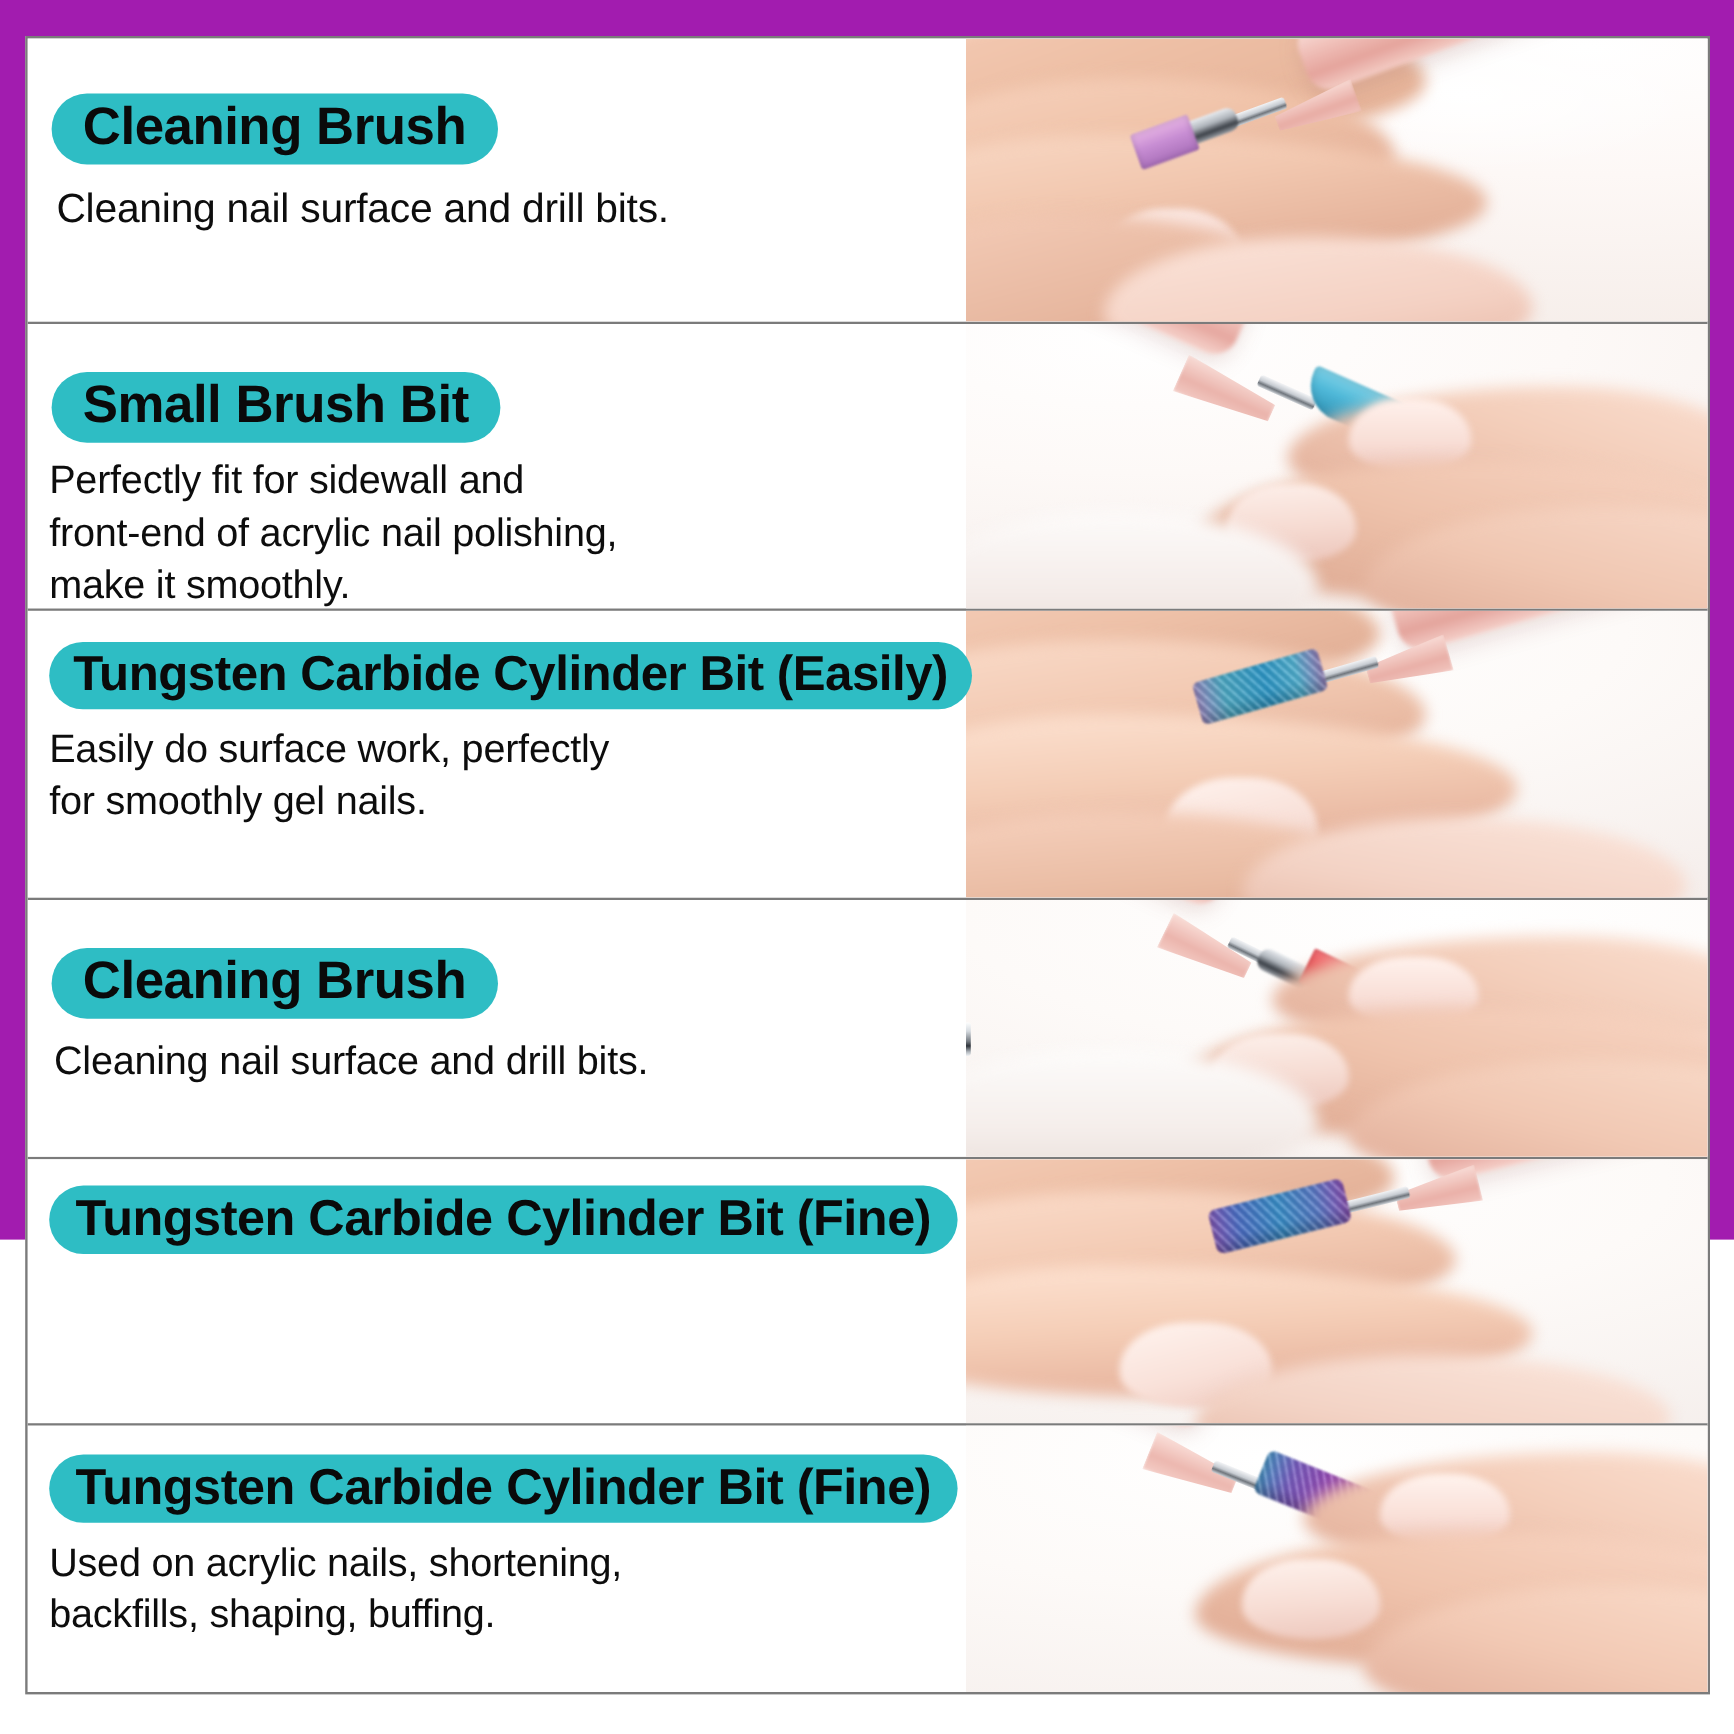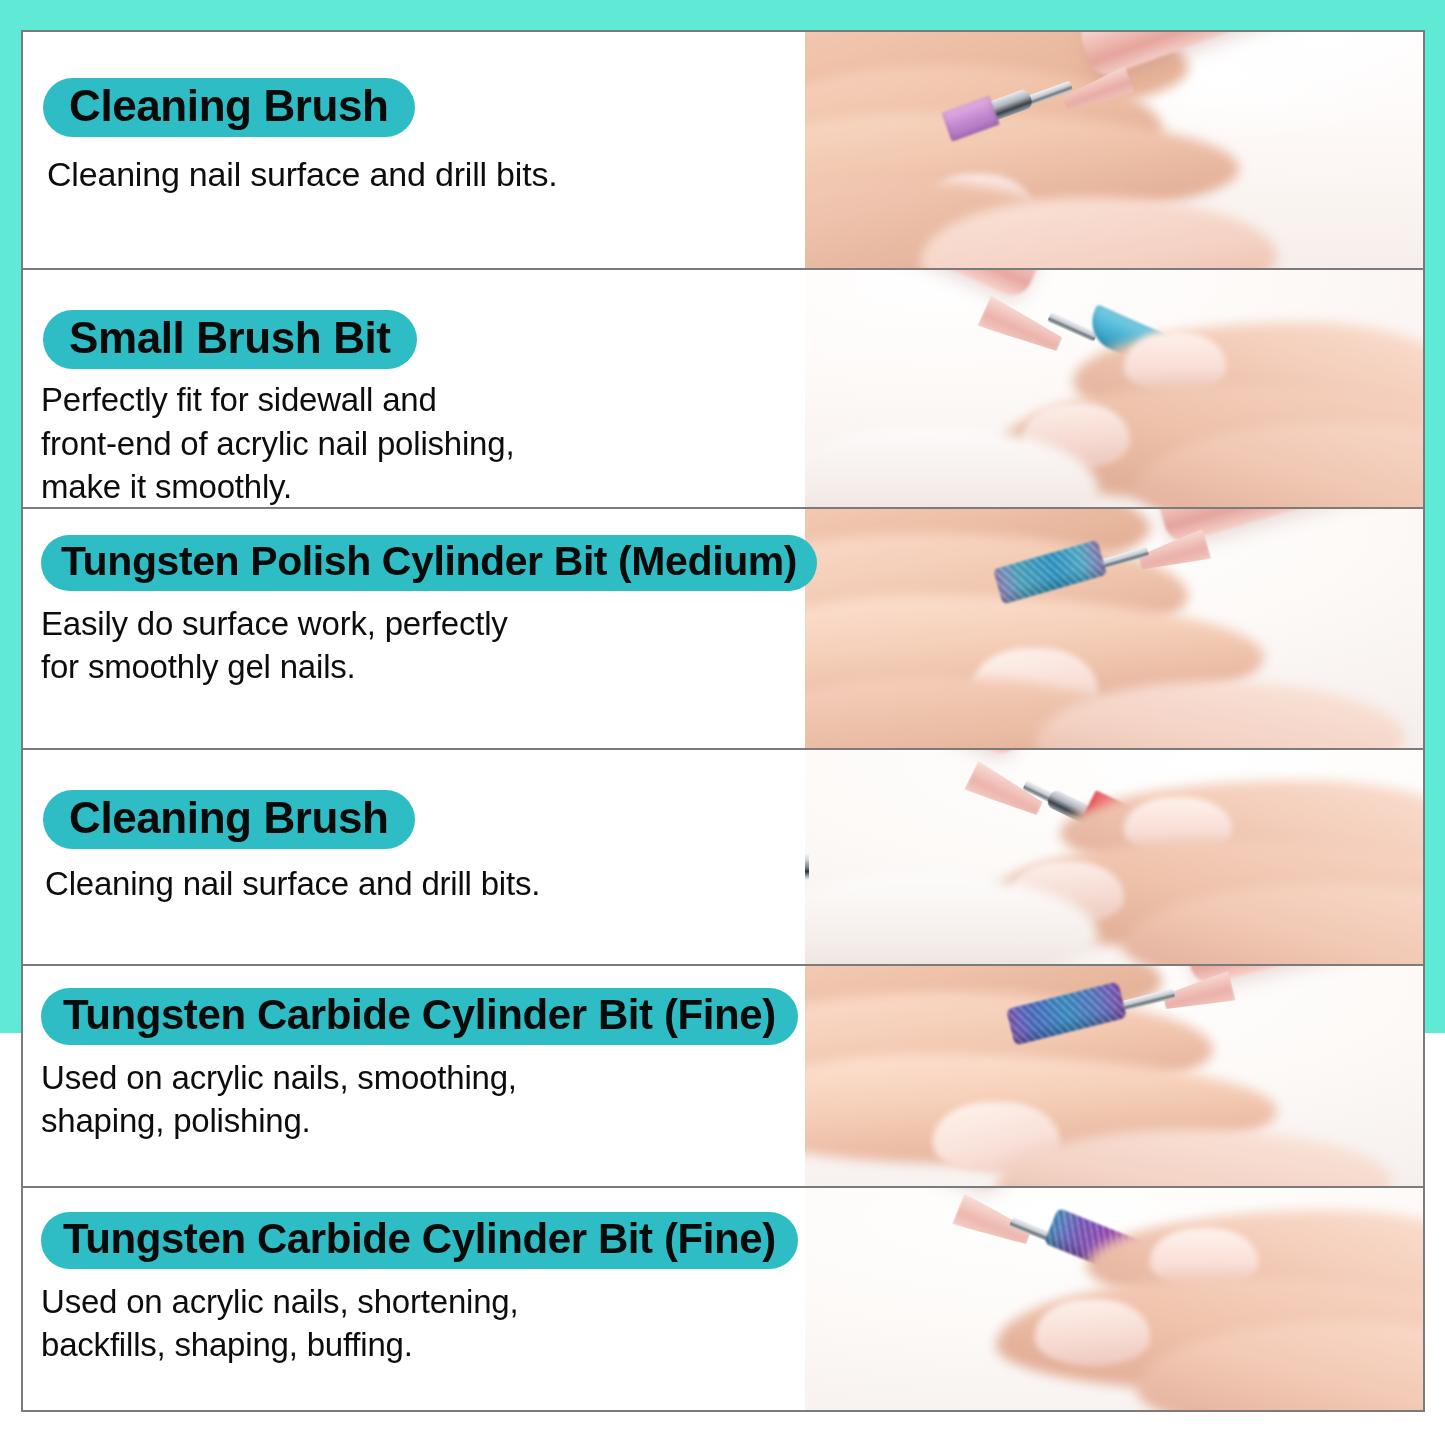--- a/index.html
+++ b/index.html
@@ -6,21 +6,21 @@
   html,body {
     width:1445px; height:1445px;
     background:#ffffff;
     font-family:"Liberation Sans", sans-serif;
     overflow:hidden;
   }
 
   #sheet {
     position:relative;
     width:1445px; height:1033px;
-    background:#5eead4;
+    background:#a21caf;
   }
 
   
   .frame {
     position:absolute;
     left:21px; top:30px;
     width:1404px; height:1382px;
     border:2px solid #7b7b7b;
     background:#ffffff;
     overflow:hidden;
@@ -305,21 +305,21 @@
         <div class="bit-photo" style="left:30%;top:19%;width:17%;height:15%;
              transform:rotate(-16deg);border-radius:5px;
              background:linear-gradient(90deg,#9e8ecb 0%,#4fb0cc 22%,#2f9fd2 55%,#54b7d8 80%,#9b87c6 100%);
              box-shadow:inset 0 -6px 10px rgba(0,0,0,.22);"></div>
         <div class="bit-photo" style="left:30%;top:19%;width:17%;height:15%;
              transform:rotate(-16deg);border-radius:5px;opacity:.6;
              background:repeating-linear-gradient(58deg, rgba(255,255,255,.5) 0 1.5px, rgba(0,0,0,.22) 1.5px 6px);"></div>
       </div>
 
       <div class="txtcol">
-        <div class="badge" style="margin:26px 0 0 18px;padding:5px 20px 8px 20px;font-size:41px;line-height:1.05;">Tungsten Polish Cylinder Bit (Medium)</div>
+        <div class="badge" style="margin:26px 0 0 18px;padding:5px 20px 8px 20px;font-size:41px;line-height:1.05;">Tungsten Carbide Cylinder Bit (Easily)</div>
         <div class="desc" style="margin:12px 0 0 18px;font-size:33px;line-height:1.3;">Easily do surface work, perfectly
 for smoothly gel nails.</div>
       </div>
 
       <div class="prod" style="left:479px;top:94px;width:300px;height:116px;">
         <div class="cyl-body" style="left:0;top:0;width:210px;height:116px;border-radius:8px;
              background:linear-gradient(92deg,#b98fc4 0%,#7fc0cf 12%,#4fb6c9 34%,#2e9fd6 58%,#62bcdb 80%,#a88dc6 100%);"></div>
         <div style="position:absolute;left:0;top:0;width:16px;height:116px;border-radius:8px 0 0 8px;
              background:linear-gradient(90deg,rgba(185,143,196,.95) 0%,rgba(185,143,196,0) 100%);"></div>
         <div class="metal-seg" style="position:absolute;left:204px;top:44px;width:96px;height:30px;border-radius:2px;
@@ -418,22 +418,20 @@
              transform:rotate(-14deg);border-radius:6px;
              background:linear-gradient(90deg,#8a5fc6 0%,#4f74d0 20%,#3b96d4 50%,#5d7fd0 78%,#9257c2 100%);
              box-shadow:inset 0 -6px 10px rgba(0,0,0,.25);"></div>
         <div class="bit-photo" style="left:32%;top:13%;width:18%;height:17%;
              transform:rotate(-14deg);border-radius:6px;opacity:.6;
              background:repeating-linear-gradient(58deg, rgba(255,255,255,.5) 0 1.5px, rgba(0,0,0,.24) 1.5px 6px);"></div>
       </div>
 
       <div class="txtcol">
         <div class="badge" style="margin:22px 0 0 18px;padding:5px 22px 8px 22px;font-size:42px;line-height:1.05;">Tungsten Carbide Cylinder Bit (Fine)</div>
-        <div class="desc" style="margin:12px 0 0 18px;font-size:33px;line-height:1.3;">Used on acrylic nails, smoothing,
-shaping, polishing.</div>
       </div>
 
       <div class="prod" style="left:480px;top:86px;width:302px;height:120px;">
         <div class="cyl-body" style="left:0;top:0;width:212px;height:120px;border-radius:26px 10px 10px 26px / 18px 10px 10px 18px;
              background:linear-gradient(92deg,#8a63c8 0%,#6b6fd0 14%,#4b7fd6 32%,#3ba8d8 52%,#6a74cc 72%,#8a5fc6 86%,#c44fa8 100%);"></div>
         <div style="position:absolute;left:0;top:0;width:22px;height:120px;
              border-radius:26px 0 0 26px / 18px 0 0 18px;
              background:linear-gradient(90deg,rgba(150,80,190,.95) 0%,rgba(150,80,190,0) 100%);"></div>
         <div style="position:absolute;left:0;top:82px;width:212px;height:38px;border-radius:0 0 10px 10px;
              background:linear-gradient(180deg,rgba(190,60,160,0) 0%,rgba(196,79,168,.55) 100%);"></div>

